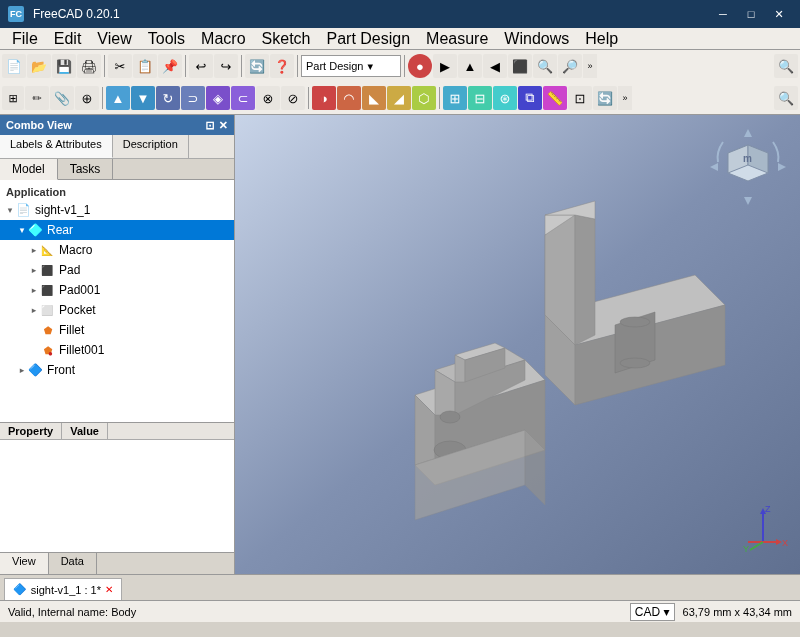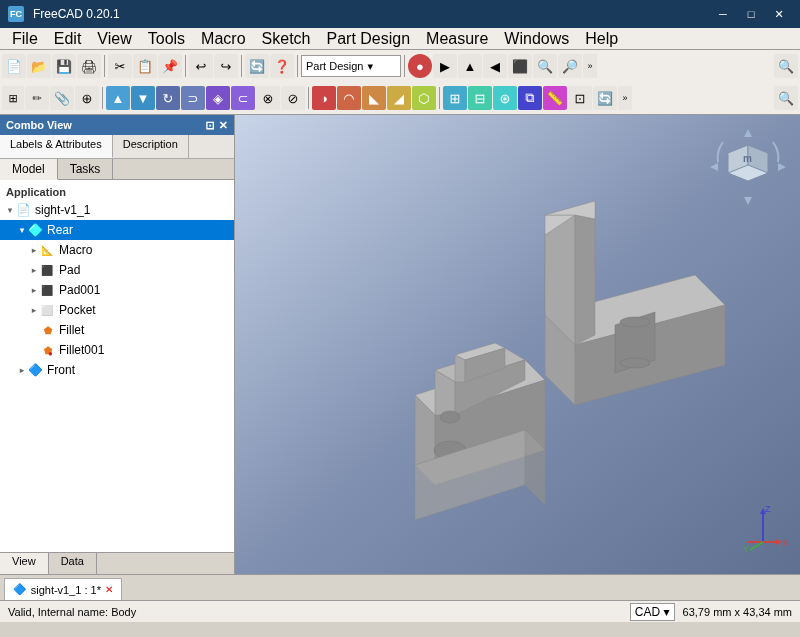--- a/index.html
+++ b/index.html
@@ -461,20 +461,29 @@
       </div>
 
       <div class="tree-item">
         <span class="tree-indent" style="width:16px;"></span>
         <span class="tree-arrow collapsed"></span>
         <span class="tree-icon">🔷</span>
         <span>Front</span>
       </div>
     </div>
 
+    <div id="property-panel">
+      <div id="property-header">
+        <span>Property</span>
+        <span>Value</span>
+      </div>
+      <table id="property-table">
+        <tbody></tbody>
+      </table>
+    </div>
 
     <div id="panel-bottom-tabs">
       <div class="bottom-tab active">View</div>
       <div class="bottom-tab">Data</div>
     </div>
   </div>
 
   <div id="viewport">
 
     <svg id="parts-svg" viewBox="0 0 565 459">

